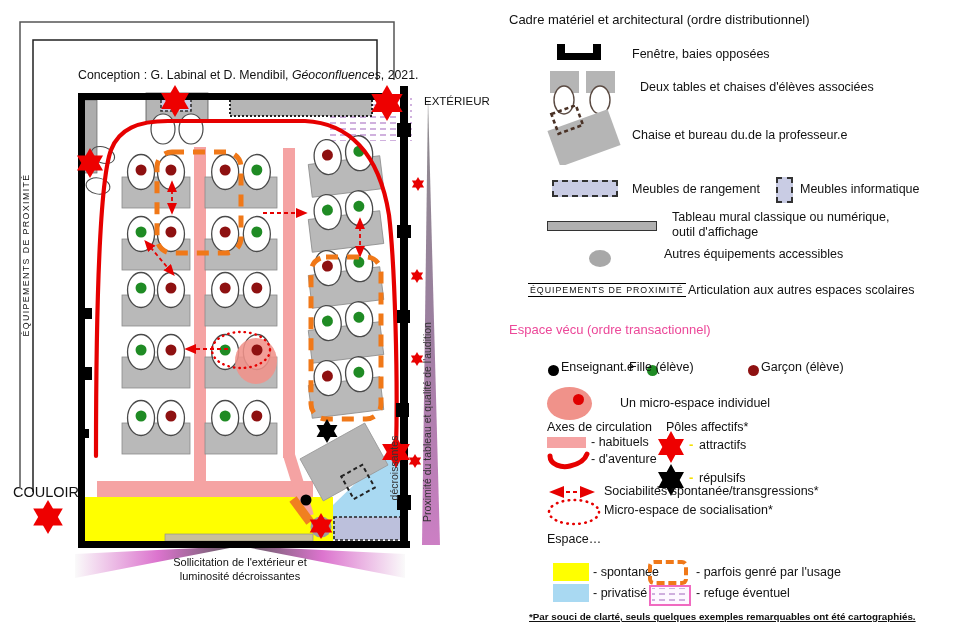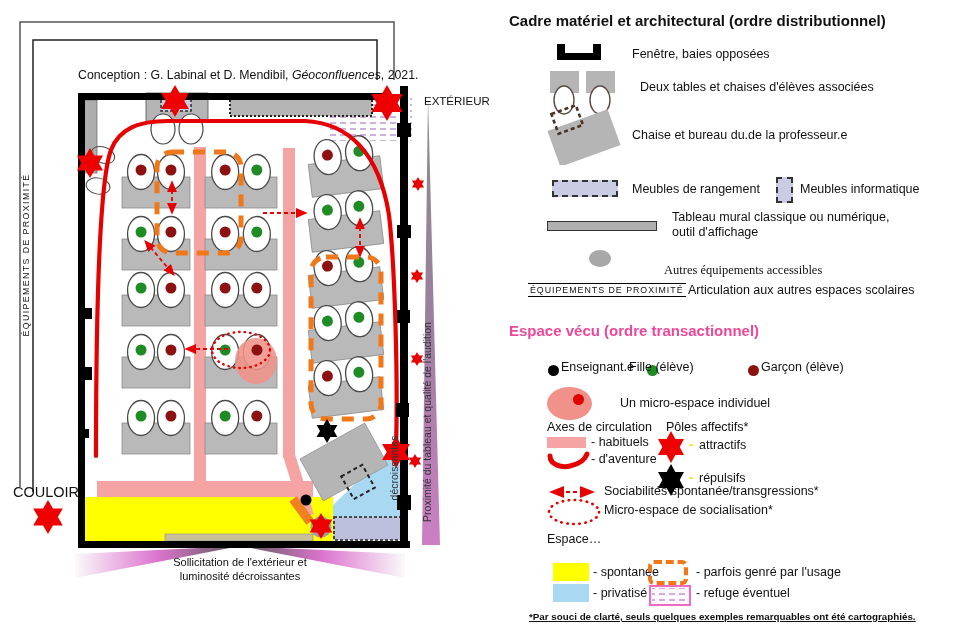--- a/index.html
+++ b/index.html
@@ -1,21 +1,21 @@
 <!DOCTYPE html>
 <html><head>
 <meta charset="utf-8">
 <style>
   html,body{margin:0;padding:0;background:#fff;}
   body{width:960px;height:635px;position:relative;overflow:hidden;
        font-family:"Liberation Sans",sans-serif;color:#111;}
   #plan-wrap{position:absolute;left:0;top:0;width:500px;height:635px;}
   .abs{position:absolute;}
   .lbl{font-size:12.5px;color:#111;white-space:nowrap;line-height:1.15;}
-  .title1{font-size:15px;font-weight:bold;white-space:nowrap;}
+  .title1{font-size:13px;font-weight:normal;white-space:nowrap;}
   .swatch{box-sizing:border-box;}
   .dashedb{border:2px dashed #333;}
   .hexstar{clip-path:polygon(50% 0%,64.5% 25%,93.3% 25%,78.9% 50%,93.3% 75%,64.5% 75%,50% 100%,35.5% 75%,6.7% 75%,21.1% 50%,6.7% 25%,35.5% 25%);}
   .dot{border-radius:50%;width:11px;height:11px;display:inline-block;}
   .ydash{color:#f5e000;font-weight:bold;font-size:13px;}
   .eqprox{font-size:8.8px;letter-spacing:1px;border-top:1px solid #000;border-bottom:1px solid #000;padding:1px 2px;white-space:nowrap;}
   .foot{font-size:9.8px;font-weight:bold;white-space:nowrap;}
 </style>
 </head>
 <body>
@@ -303,21 +303,21 @@
 <div class="abs swatch dashedb" style="left:552px;top:180px;width:66px;height:17px;background:#c9cce4;"></div>
 <div class="abs lbl" style="left:632px;top:182px;">Meubles de rangement</div>
 <div class="abs swatch dashedb" style="left:776px;top:177px;width:17px;height:26px;background:#c9cce4;"></div>
 <div class="abs lbl" style="left:800px;top:182px;">Meubles informatique</div>
 
 <div class="abs swatch" style="left:547px;top:221px;width:110px;height:10px;background:#b0b0b0;border:1px solid #333;"></div>
 <div class="abs lbl" style="left:672px;top:210px;">Tableau mural classique ou numérique,</div>
 <div class="abs lbl" style="left:672px;top:225px;">outil d'affichage</div>
 
 <div class="abs" style="left:589px;top:250px;width:22px;height:17px;border-radius:50%;background:#a8a8a8;"></div>
-<div class="abs lbl" style="left:664px;top:263px;font-family:Liberation Serif, serif;">Autres équipements accessibles</div>
+<div class="abs lbl" style="left:664px;top:247px;">Autres équipements accessibles</div>
 
 <div class="abs eqprox" style="left:528px;top:283px;">ÉQUIPEMENTS  DE PROXIMITÉ</div>
 <div class="abs lbl" style="left:688px;top:283px;">Articulation aux autres espaces scolaires</div>
 
 <div class="abs title1" style="left:509px;top:322px;color:#ec4899;">Espace vécu (ordre transactionnel)</div>
 
 <div class="abs" style="left:548px;top:362px;"><span class="dot" style="background:#000;"></span></div>
 <div class="abs lbl" style="left:561px;top:360px;">Enseignant.e</div>
 <div class="abs" style="left:647px;top:362px;"><span class="dot" style="background:#1f8b24;"></span></div>
 <div class="abs lbl" style="left:629px;top:360px;text-align:right;">Fille (élève)</div>

